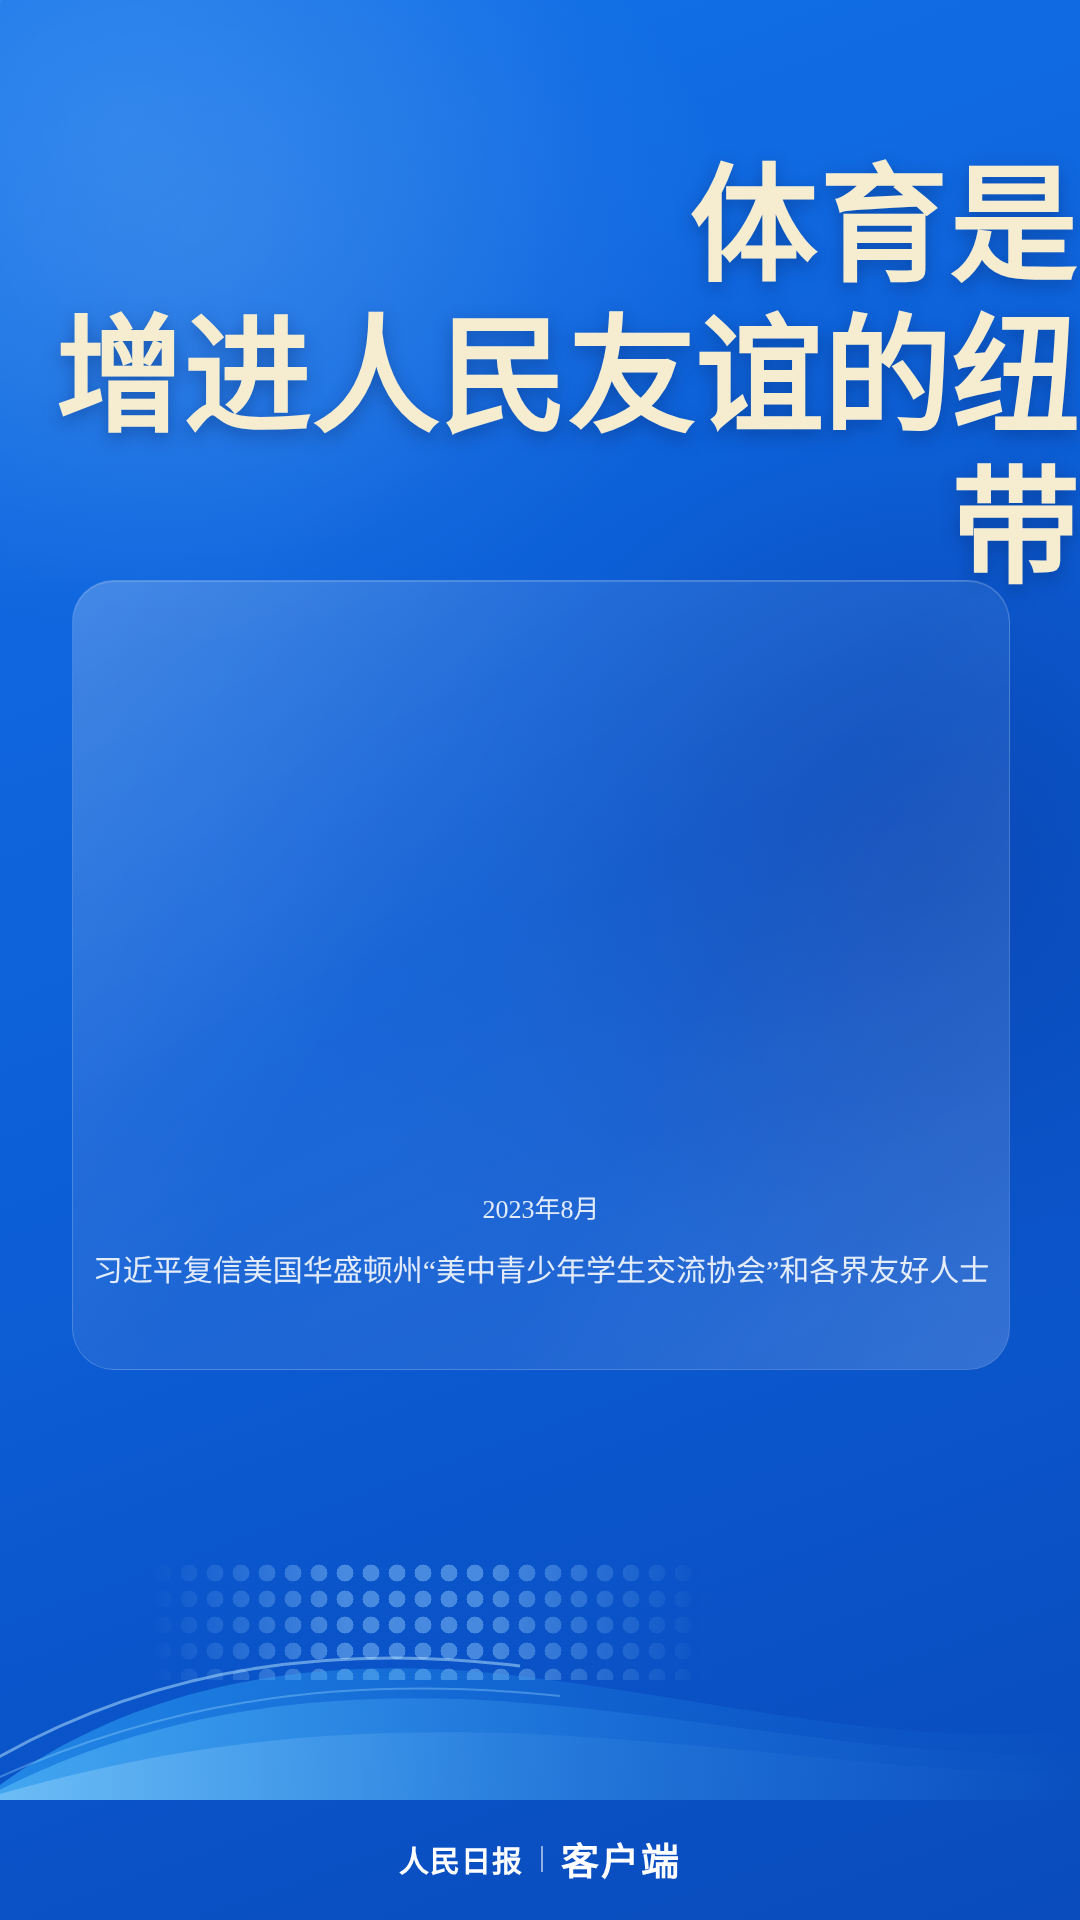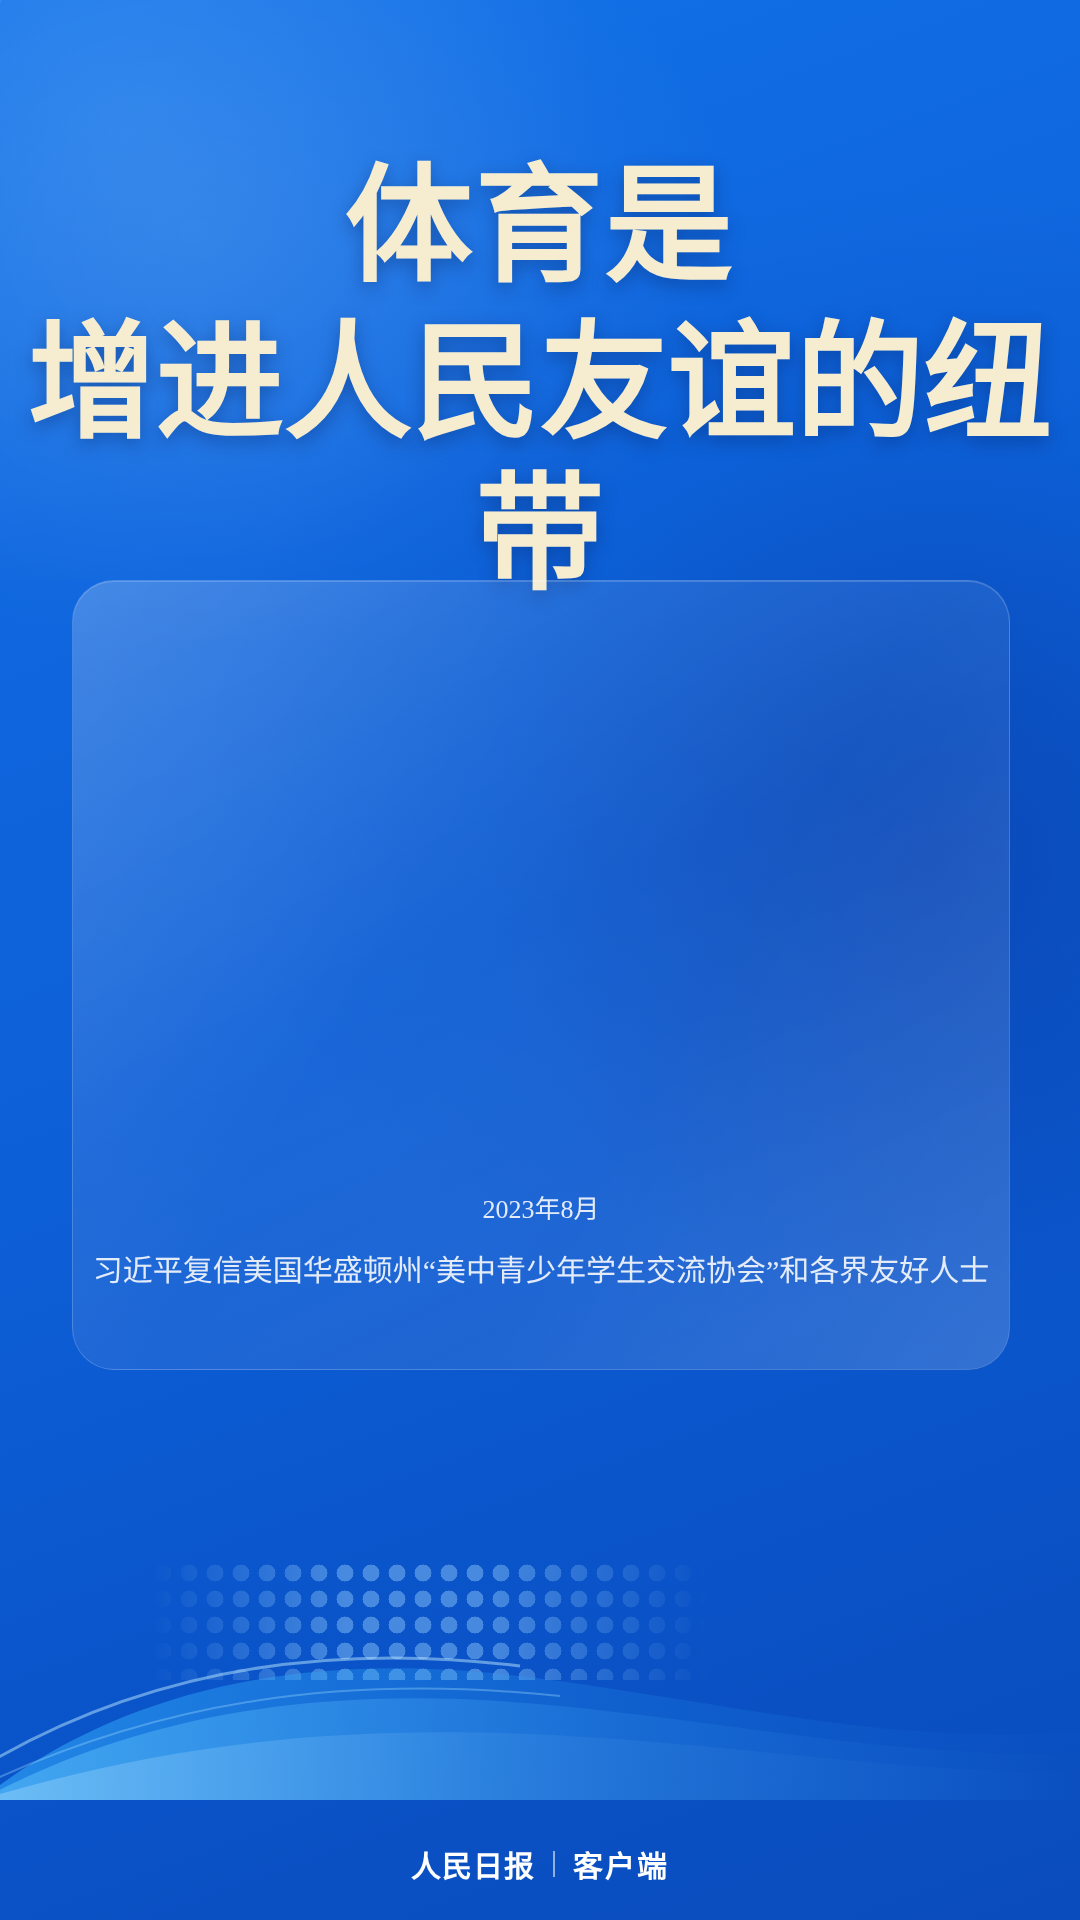--- a/index.html
+++ b/index.html
@@ -58,26 +58,27 @@
     text-align: center;
     color: #f6edd0;
     font-weight: 700;
     letter-spacing: 2px;
     line-height: 1.18;
     text-shadow: 0 6px 18px rgba(0,30,90,0.35);
   }
   .headline .line1 {
     font-size: 128px;
     display: block;
+    text-align: right;
   }
   .headline .line2 {
     font-size: 128px;
     display: block;
-    margin-top: 6px;
     letter-spacing: 0px;
+    text-align: right;
   }
 
   
   .card {
     position: absolute;
     left: 72px;
     top: 580px;
     width: 936px;
     height: 788px;
     border-radius: 42px;
@@ -176,21 +177,21 @@
     letter-spacing: 1px;
   }
   .logo-divider {
     width: 2px;
     height: 26px;
     background: rgba(255,255,255,0.55);
     margin: 0 6px;
   }
   .logo-text {
     color: #ffffff;
-    font-size: 30px;
+    font-size: 38px;
     font-weight: 700;
     letter-spacing: 2px;
   }
 </style>
 </head>
 <body>
 
 <div class="poster">
 
   <div class="bg-streaks"></div>

